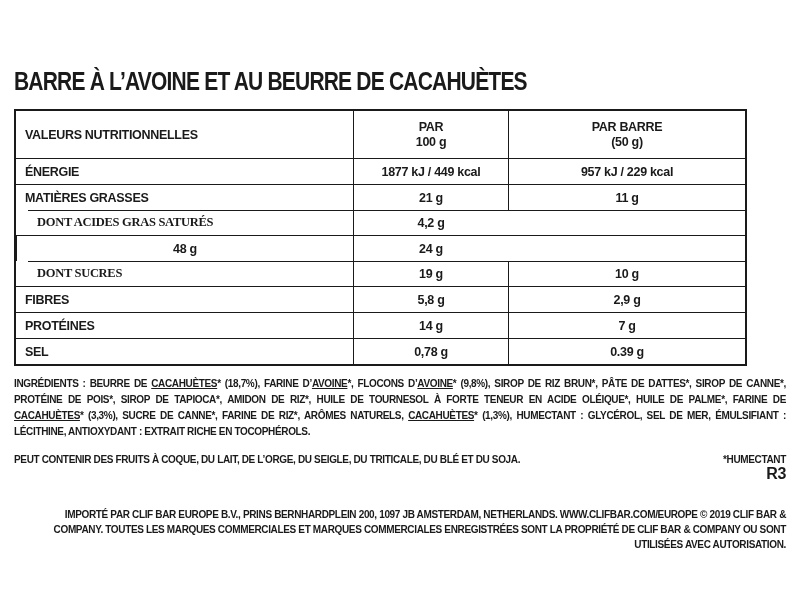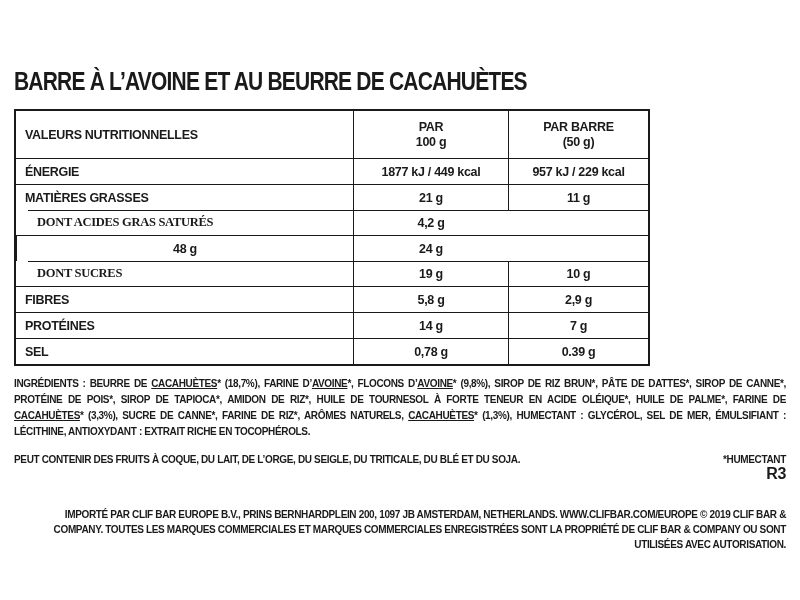--- a/index.html
+++ b/index.html
@@ -30,21 +30,21 @@
     white-space: nowrap;
   }
   .title-inner {
     display: inline-block;
     transform: scaleY(1.25);
     transform-origin: 0 80%;
   }
   
   .ntable {
     margin-top: 13px;
-    width: 636px;
+    width: 733px;
     border: 2px solid #1a1a1a;
     box-sizing: border-box;
   }
   .trow {
     display: grid;
     grid-template-columns: 337px 155px 1fr;
     height: 25px;
     border-top: 1px solid #1a1a1a;
     position: relative;
     font-size: 12.5px;

